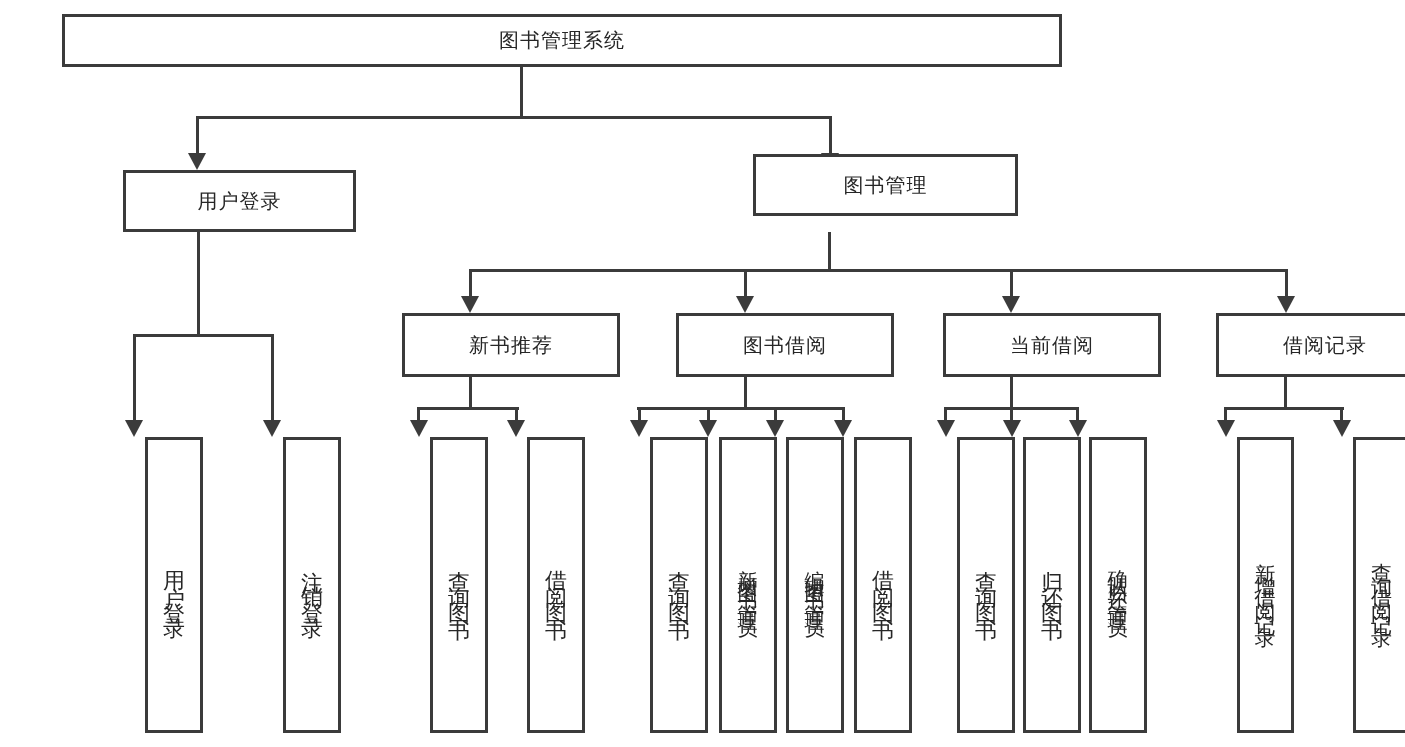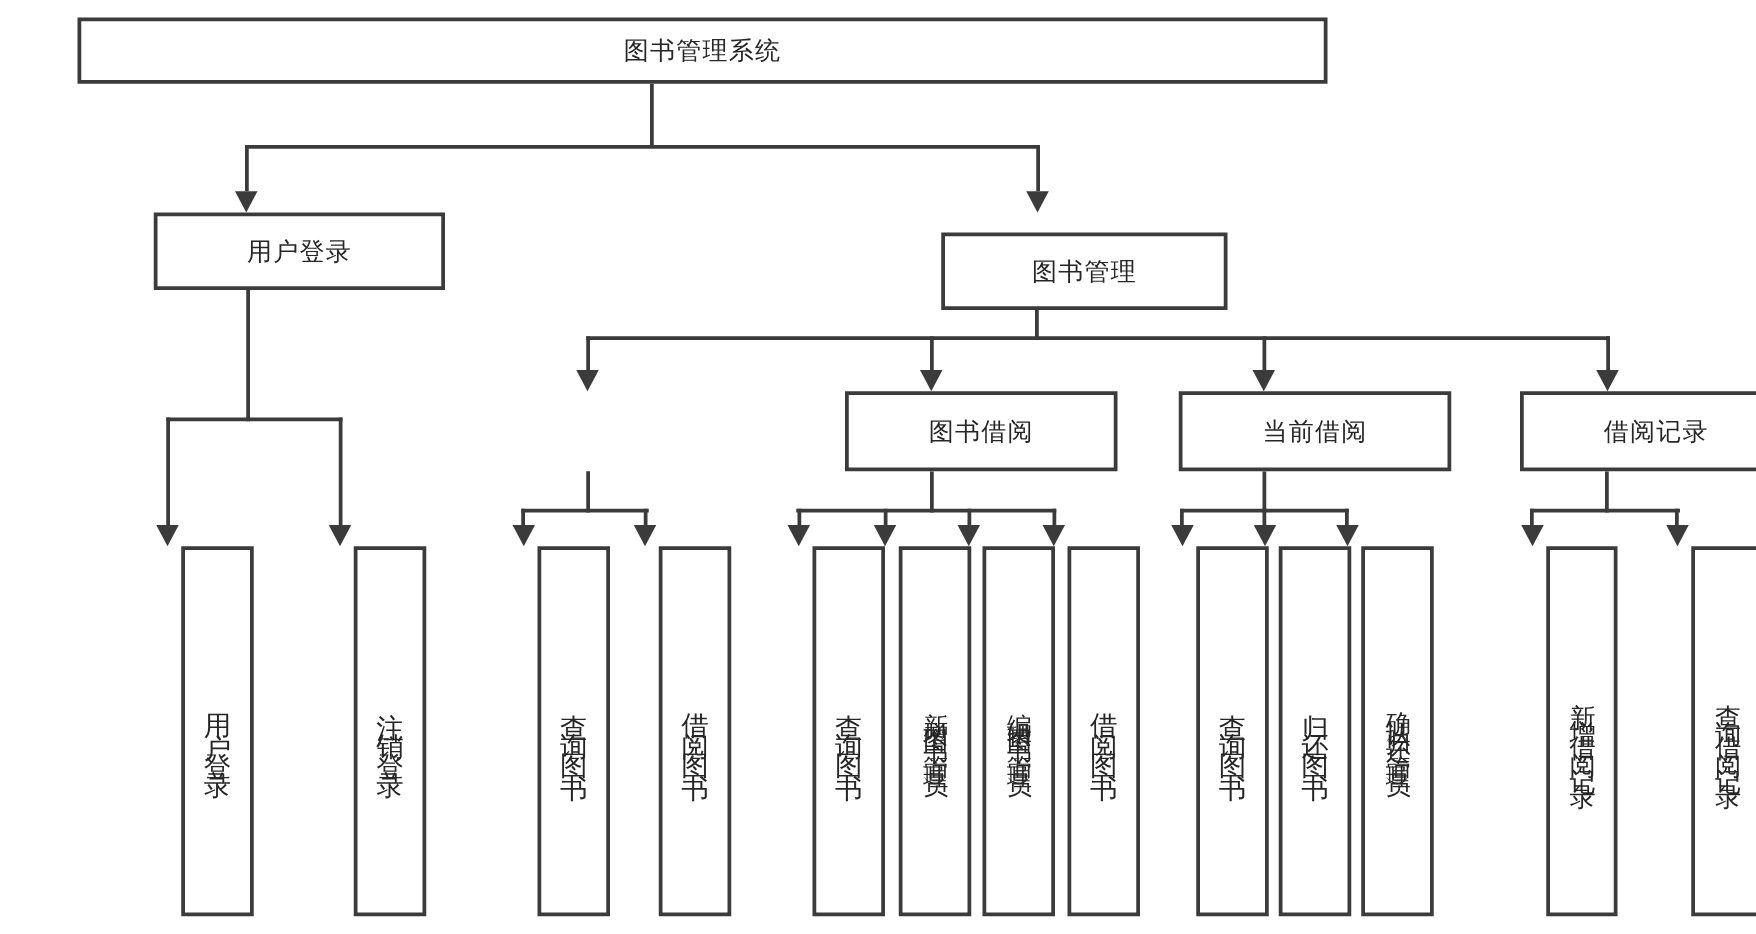--- a/index.html
+++ b/index.html
@@ -46,21 +46,21 @@
   <div class="ln vln" style="left:520px;top:67px;height:49px"></div>
   <div class="ln hln" style="left:196px;top:116px;width:636px"></div>
   <div class="ln vln" style="left:196px;top:116px;height:37px"></div>
   <div class="arr" style="left:188px;top:153px"></div>
   <div class="ln vln" style="left:829px;top:116px;height:37px"></div>
   <div class="arr" style="left:821px;top:153px"></div>
 
   <div class="box h" style="left:83px;top:170px;width:233px;height:62px">
     <span>用户登录</span>
   </div>
-  <div class="box h" style="left:713px;top:186px;width:229px;height:62px">
+  <div class="box h" style="left:713px;top:154px;width:265px;height:62px">
     <span>图书管理</span>
   </div>
 
   <div class="ln vln" style="left:197px;top:232px;height:105px"></div>
   <div class="ln hln" style="left:133px;top:334px;width:141px"></div>
   <div class="ln vln" style="left:133px;top:334px;height:86px"></div>
   <div class="arr" style="left:125px;top:420px"></div>
   <div class="ln vln" style="left:271px;top:334px;height:86px"></div>
   <div class="arr" style="left:263px;top:420px"></div>
 
@@ -68,20 +68,23 @@
   <div class="ln hln" style="left:469px;top:269px;width:819px"></div>
   <div class="ln vln" style="left:469px;top:269px;height:27px"></div>
   <div class="arr" style="left:461px;top:296px"></div>
   <div class="ln vln" style="left:744px;top:269px;height:27px"></div>
   <div class="arr" style="left:736px;top:296px"></div>
   <div class="ln vln" style="left:1010px;top:269px;height:27px"></div>
   <div class="arr" style="left:1002px;top:296px"></div>
   <div class="ln vln" style="left:1285px;top:269px;height:27px"></div>
   <div class="arr" style="left:1277px;top:296px"></div>
 
+  <div class="box h" style="left:362px;top:313px;width:218px;height:64px">
+    <span>新书推荐</span>
+  </div>
   <div class="box h" style="left:636px;top:313px;width:218px;height:64px">
     <span>图书借阅</span>
   </div>
   <div class="box h" style="left:903px;top:313px;width:218px;height:64px">
     <span>当前借阅</span>
   </div>
   <div class="box h" style="left:1176px;top:313px;width:218px;height:64px">
     <span>借阅记录</span>
   </div>
 

